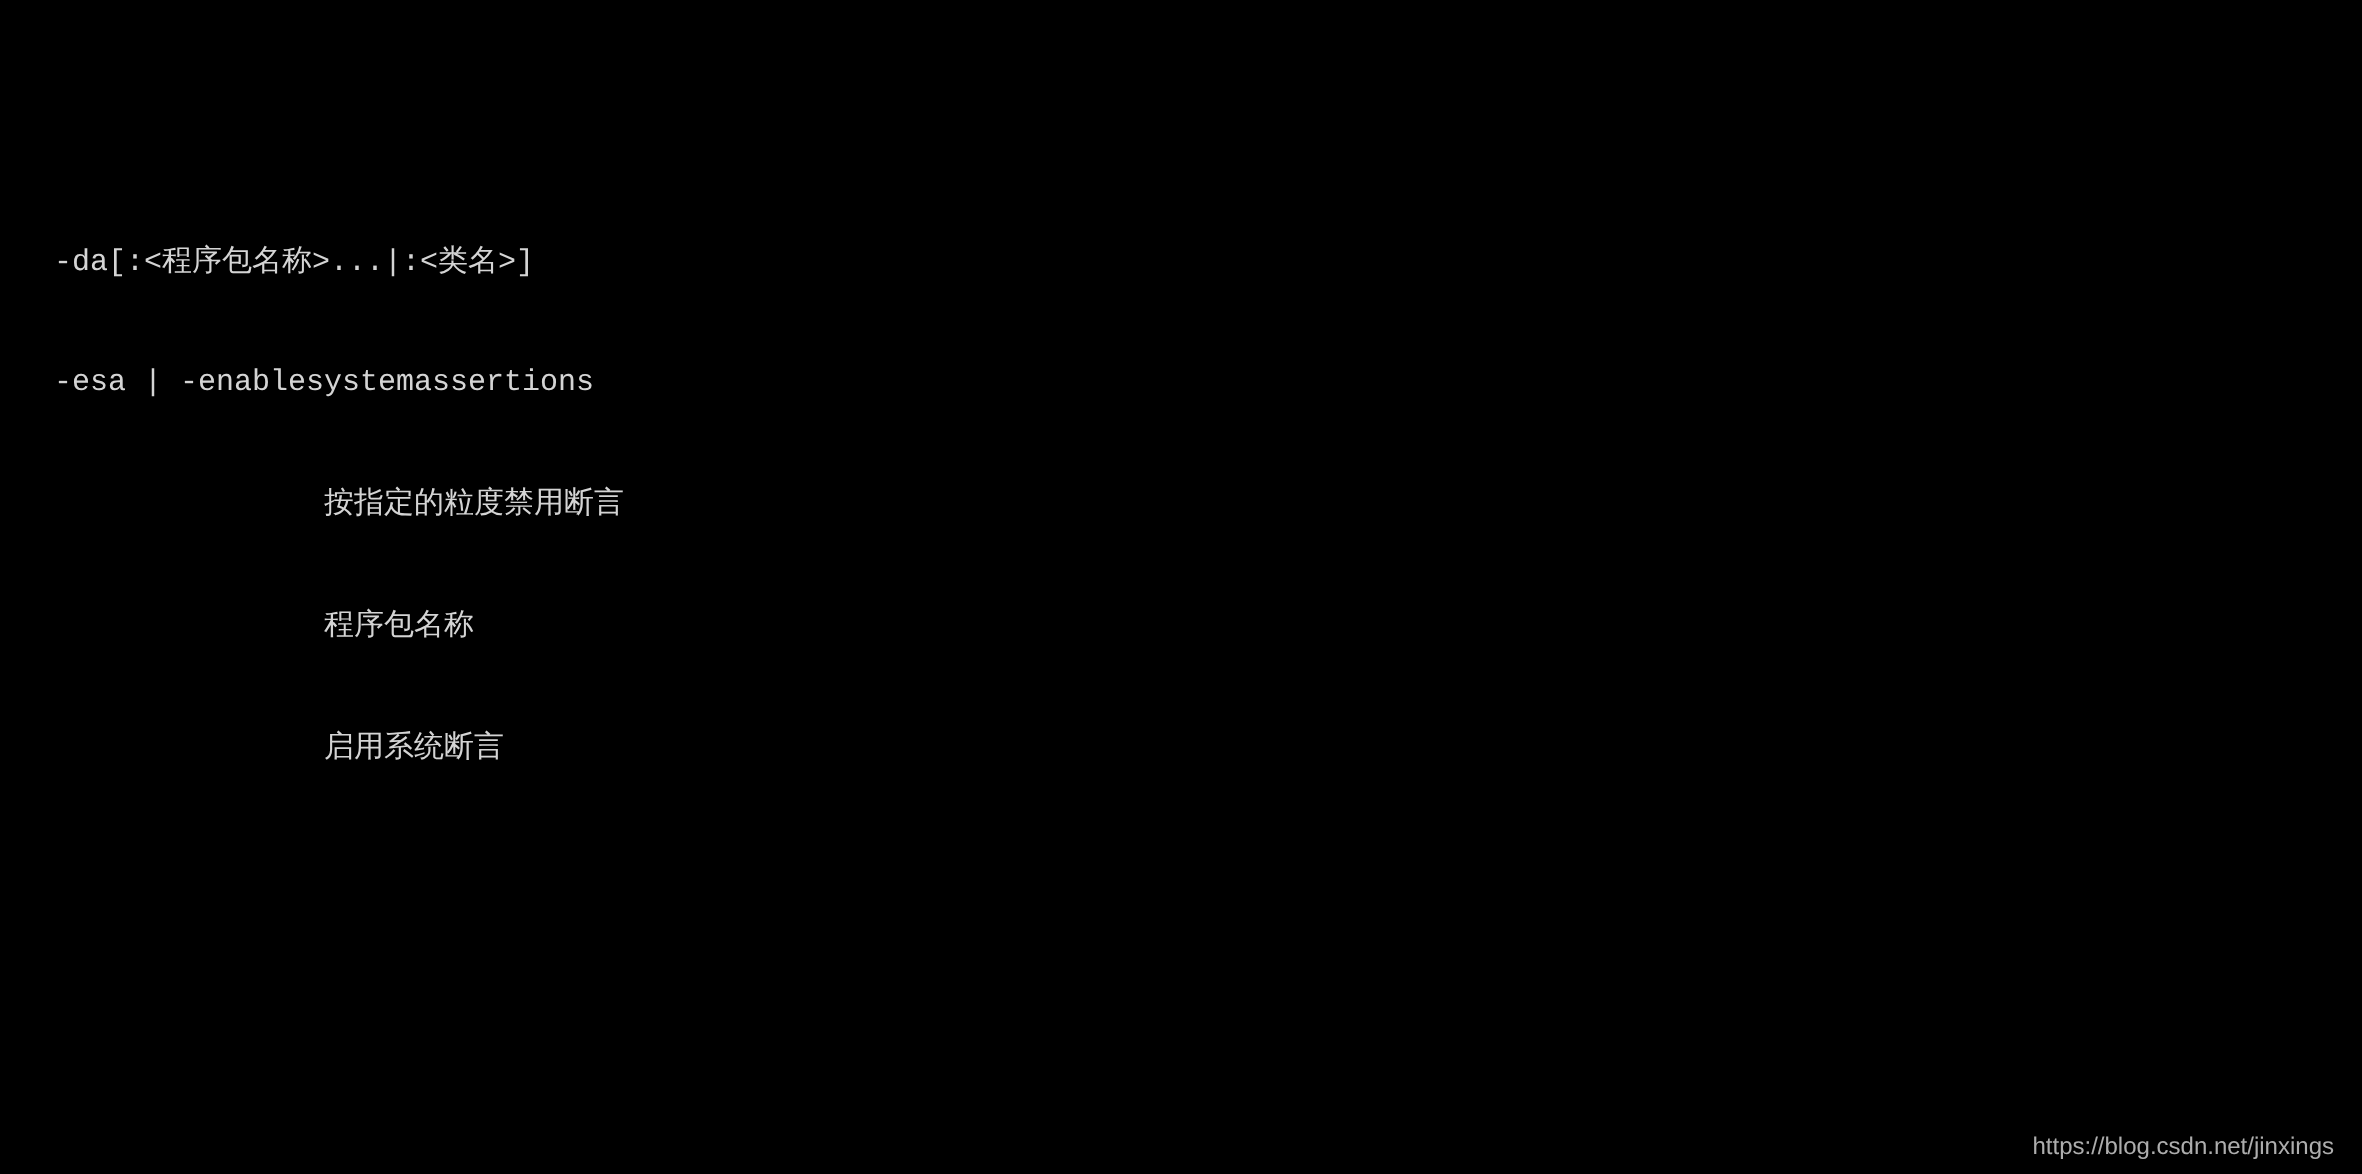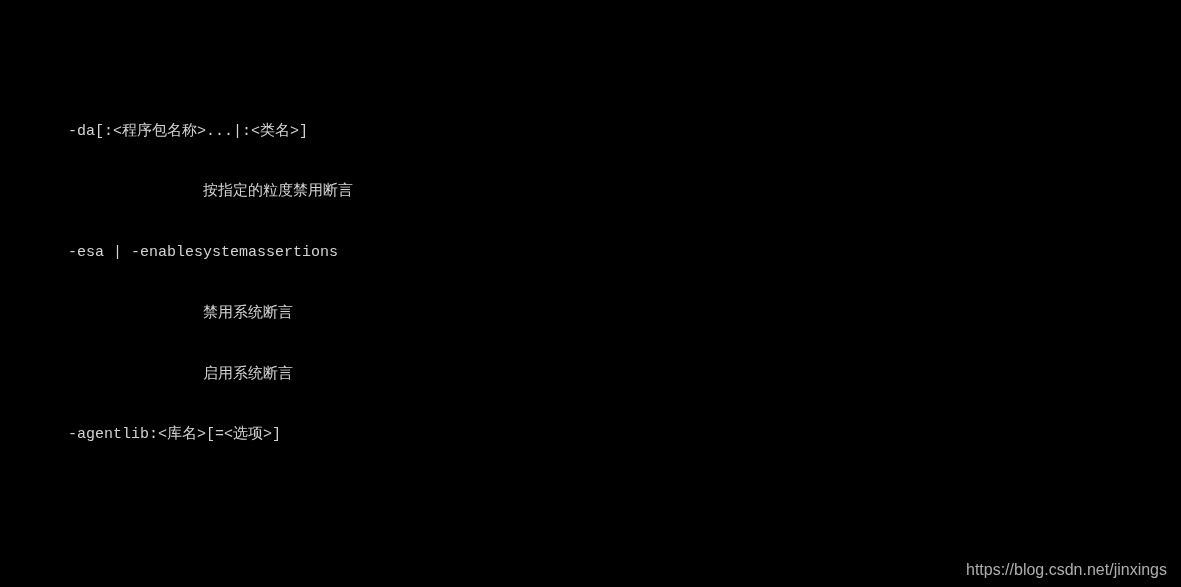--- a/index.html
+++ b/index.html
@@ -17,44 +17,42 @@
       height: 587px;
       overflow: hidden;
       position: relative;
       white-space: pre;
     }
     .terminal {
       padding: 0;
     }
     .line {
       display: block;
-      padding-left: 41px;
     }
     .watermark {
       position: absolute;
       bottom: 6px;
       right: 14px;
       color: #cccccc;
-      font-size: 16px;
+      font-size: 12px;
       font-family: Arial, sans-serif;
       opacity: 0.85;
     }
   </style>
 </head>
 <body>
 
 
 
 <div class="terminal">
   <span class="line">   -da[:&lt;程序包名称&gt;...|:&lt;类名&gt;]</span>
+  <span class="line">   -esa | -enablesystemassertions</span>
   <span class="line">                  按指定的粒度禁用断言</span>
-  <span class="line">   -esa | -enablesystemassertions</span>
-  <span class="line">                  禁用系统断言</span>
+  <span class="line">                  程序包名称</span>
   <span class="line">                  启用系统断言</span>
-  <span class="line">   -agentlib:&lt;库名&gt;[=&lt;选项&gt;]</span>
   
   
   
   
   
   
   
   
   
   

